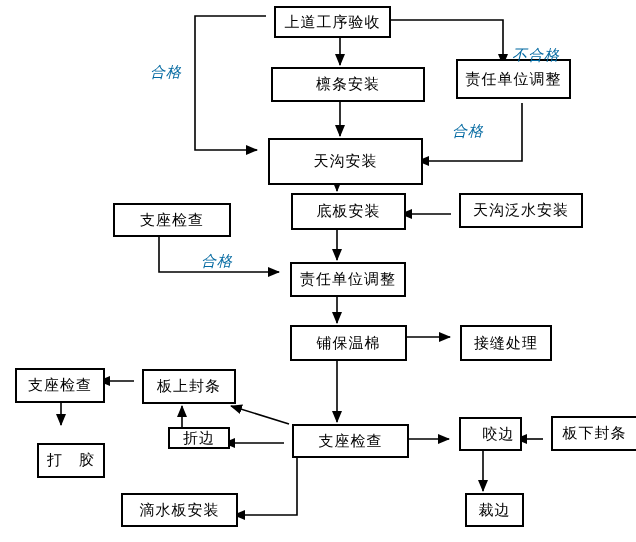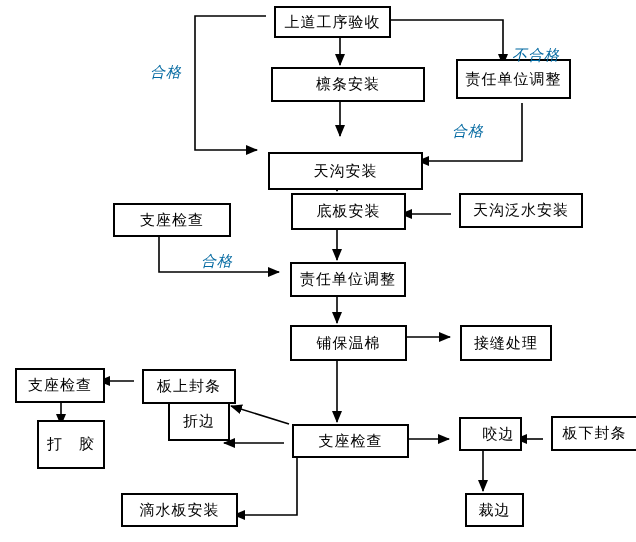--- a/index.html
+++ b/index.html
@@ -77,35 +77,35 @@
       <polyline points="289,424 231,406" marker-end="url(#arr)"></polyline>
       <polyline points="134,381 99,381" marker-end="url(#arr)"></polyline>
       <polyline points="61,403 61,425" marker-end="url(#arr)"></polyline>
       <polyline points="297,458 297,515 234,515" marker-end="url(#arr)"></polyline>
     </g>
   </svg>
 
   <div class="node" style="left:266px; top:6px;  width:117px; height:32px;">上道工序验收</div>
   <div class="node" style="left:263px; top:67px; width:154px; height:35px;">檩条安装</div>
   <div class="node" style="left:448px; top:59px; width:115px; height:40px;">责任单位调整</div>
-  <div class="node" style="left:260px; top:152px; width:155px; height:38px;">天沟安装</div>
+  <div class="node" style="left:260px; top:138px; width:155px; height:47px;">天沟安装</div>
   <div class="node" style="left:283px; top:193px; width:115px; height:37px;">底板安装</div>
   <div class="node" style="left:451px; top:193px; width:124px; height:35px;">天沟泛水安装</div>
   <div class="node" style="left:105px; top:203px; width:118px; height:34px;">支座检查</div>
   <div class="node" style="left:282px; top:262px; width:116px; height:35px;">责任单位调整</div>
   <div class="node" style="left:282px; top:325px; width:117px; height:36px;">铺保温棉</div>
   <div class="node" style="left:452px; top:325px; width:92px;  height:36px;">接缝处理</div>
   <div class="node" style="left:284px; top:424px; width:117px; height:34px;">支座检查</div>
   <div class="node" style="left:451px; top:417px; width:63px;  height:34px;padding-left:16px;">咬边</div>
   <div class="node" style="left:543px; top:416px; width:87px;  height:35px;">板下封条</div>
   <div class="node" style="left:457px; top:493px; width:59px;  height:34px;text-align:right;">裁边</div>
   <div class="node" style="left:7px;   top:368px; width:90px;  height:35px;">支座检查</div>
   <div class="node" style="left:134px; top:369px; width:94px;  height:35px;">板上封条</div>
-  <div class="node" style="left:29px;  top:420px; width:68px;  height:49px;">打　胶</div>
-  <div class="node" style="left:160px; top:402px; width:62px;  height:39px;">折边</div>
+  <div class="node" style="left:29px;  top:443px; width:68px;  height:35px;">打　胶</div>
+  <div class="node" style="left:160px; top:427px; width:62px;  height:22px;">折边</div>
   <div class="node" style="left:113px; top:493px; width:117px; height:34px;">滴水板安装</div>
 
   <div class="edge-label" style="left:150px; top:63px;">合格</div>
   <div class="edge-label" style="left:512px; top:46px;">不合格</div>
   <div class="edge-label" style="left:452px; top:122px;">合格</div>
   <div class="edge-label" style="left:201px; top:252px;">合格</div>
 
 </div>
 
 </body></html>

